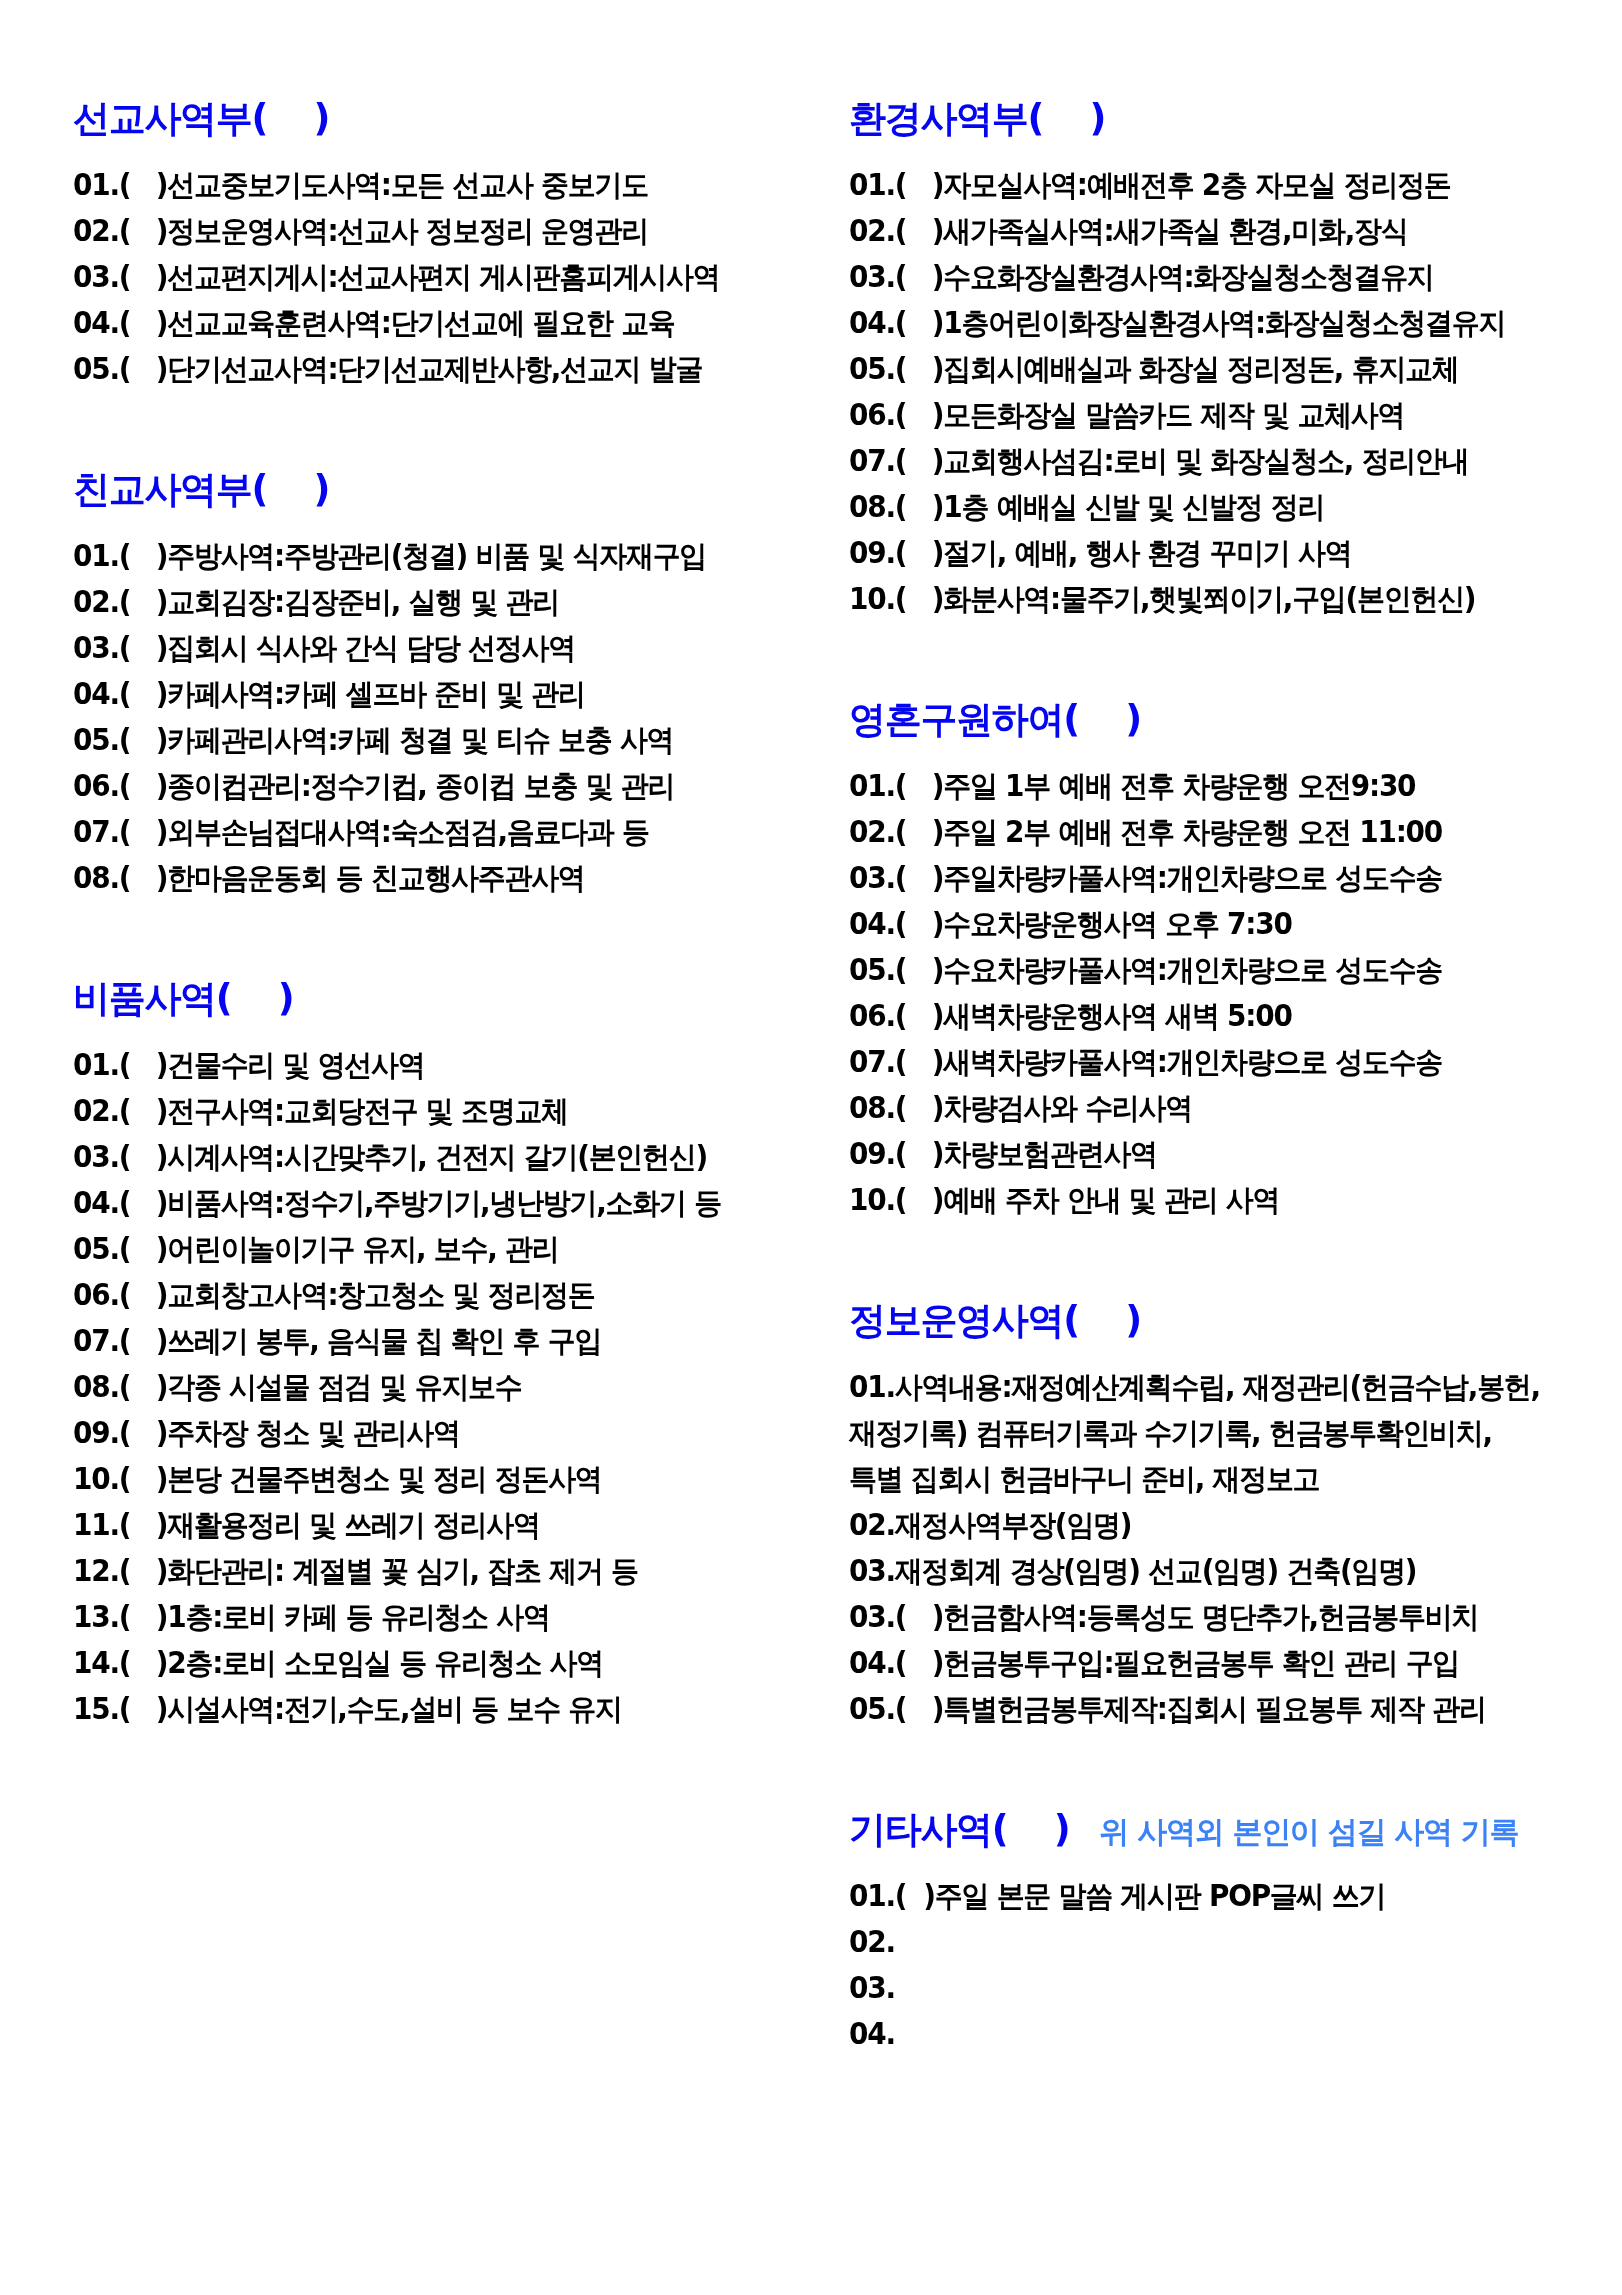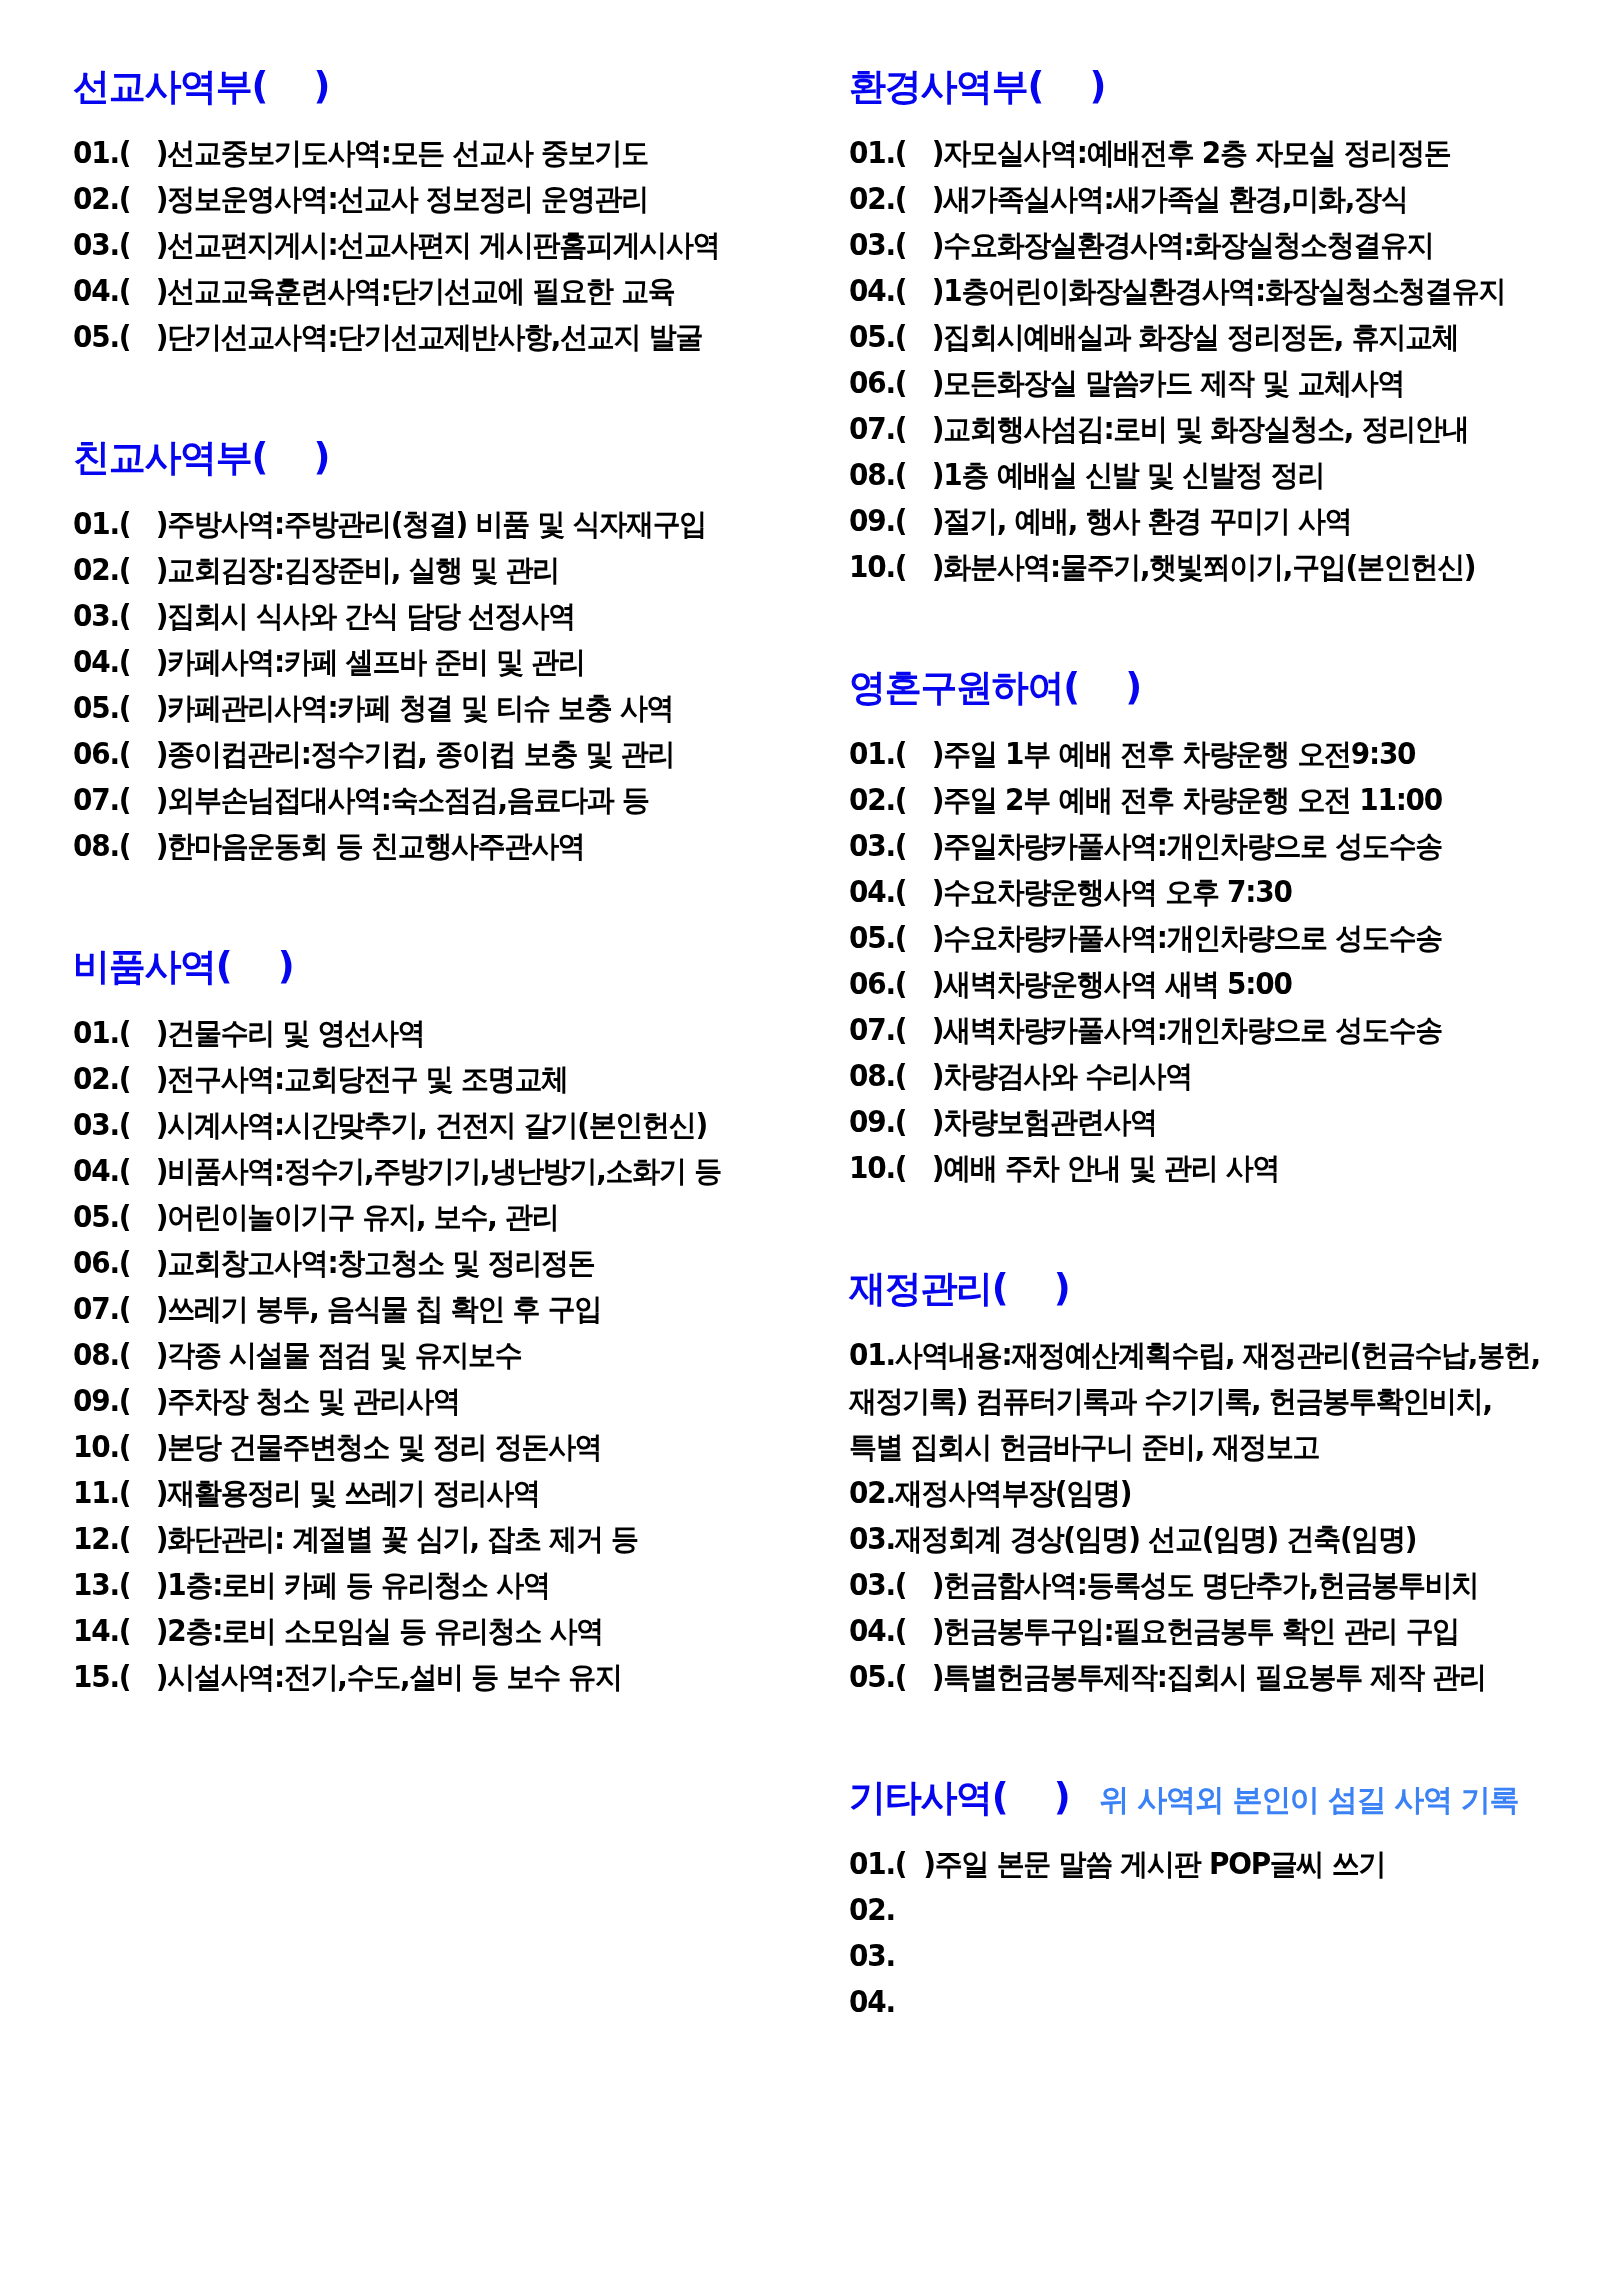--- a/index.html
+++ b/index.html
@@ -15,21 +15,21 @@
   }
   .page {
     position: relative;
     width: 1623px;
     height: 2295px;
     background: #ffffff;
     overflow: hidden;
   }
   .col {
     position: absolute;
-    top: 61px;
+    top: 93px;
   }
   .col-left  { left: 73px;  width: 730px; }
   .col-right { left: 849px; width: 733px; }
 
   .section { margin: 0; }
   .section + .section { margin-top: 72px; }
 
   .section-title {
     margin: 0 0 17px 0;
     font-size: 37px;
@@ -159,21 +159,21 @@
       <div class="item">04.(   )수요차량운행사역 오후 7:30</div>
       <div class="item">05.(   )수요차량카풀사역:개인차량으로 성도수송</div>
       <div class="item">06.(   )새벽차량운행사역 새벽 5:00</div>
       <div class="item">07.(   )새벽차량카풀사역:개인차량으로 성도수송</div>
       <div class="item">08.(   )차량검사와 수리사역</div>
       <div class="item">09.(   )차량보험관련사역</div>
       <div class="item">10.(   )예배 주차 안내 및 관리 사역</div>
     </div>
 
     <div class="section">
-      <h2 class="section-title">재정관리(    )</h2>
+      <h2 class="section-title">정보운영사역(    )</h2>
       <div class="item">01.사역내용:재정예산계획수립, 재정관리(헌금수납,봉헌,</div>
       <div class="item">재정기록) 컴퓨터기록과 수기기록, 헌금봉투확인비치,</div>
       <div class="item">특별 집회시 헌금바구니 준비, 재정보고</div>
       <div class="item">02.재정사역부장(임명)</div>
       <div class="item">03.재정회계 경상(임명) 선교(임명) 건축(임명)</div>
       <div class="item">03.(   )헌금함사역:등록성도 명단추가,헌금봉투비치</div>
       <div class="item">04.(   )헌금봉투구입:필요헌금봉투 확인 관리 구입</div>
       <div class="item">05.(   )특별헌금봉투제작:집회시 필요봉투 제작 관리</div>
     </div>
 

